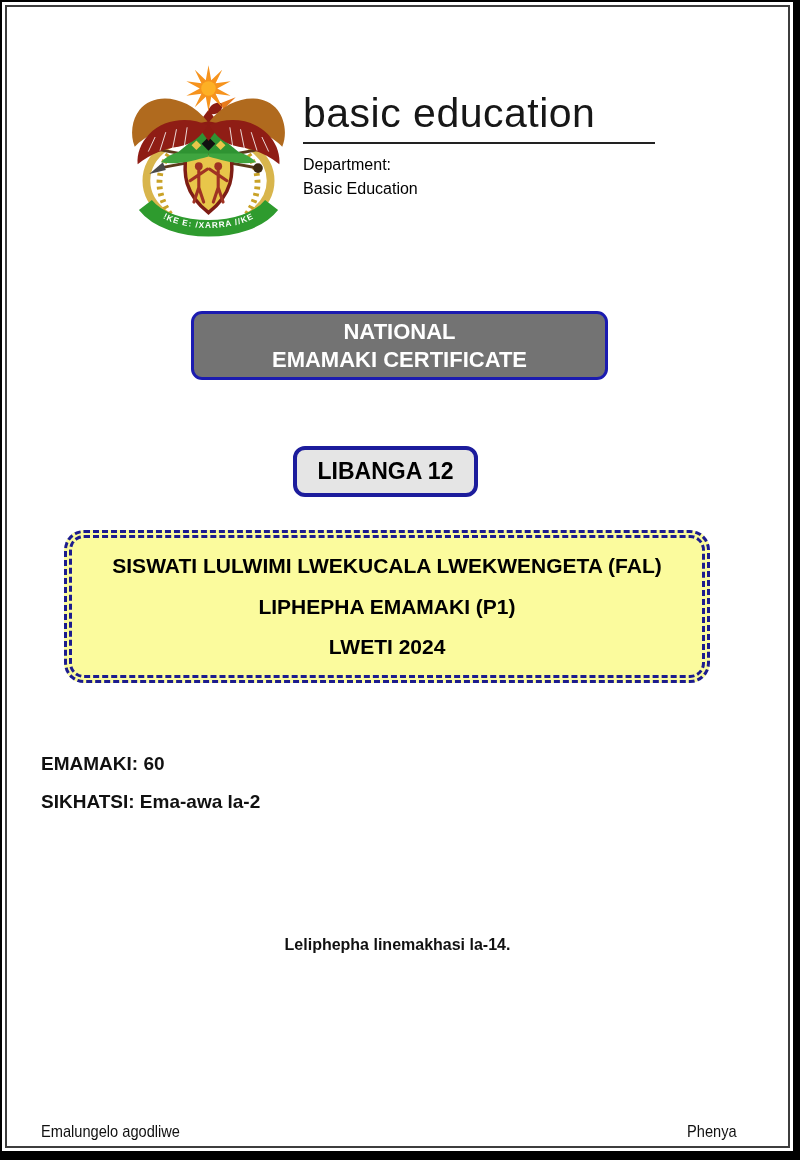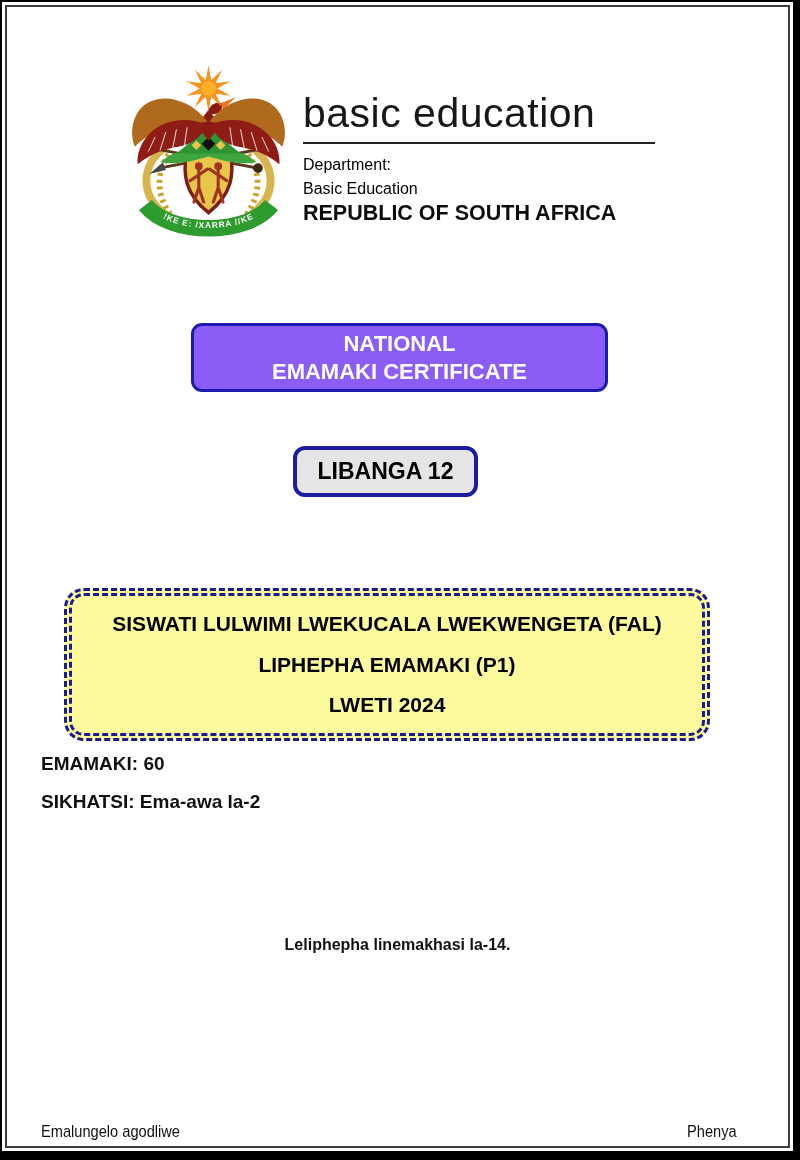--- a/index.html
+++ b/index.html
@@ -15,30 +15,30 @@
 
   .logo{position:absolute;left:124px;top:56px;width:165px;height:192px;}
 
   .brand{position:absolute;left:301px;top:88px;width:370px;}
   .brand-title{font-size:41px;font-weight:400;color:#171717;letter-spacing:0.5px;}
   .brand-rule{border-top:2px solid #222;width:352px;margin-top:5px;margin-bottom:9px;}
   .dept{font-size:16px;line-height:24px;color:#000000;}
   .country{font-size:21.5px;line-height:25px;font-weight:bold;color:#0d0d0d;}
 
   .cert-box{position:absolute;left:189px;top:309px;width:417px;height:69px;
-    background:#8b5cf6;border:3px solid #1b1bb0;border-radius:11px;box-sizing:border-box;
+    background:#737373;border:3px solid #1b1bb0;border-radius:11px;box-sizing:border-box;
     display:flex;flex-direction:column;justify-content:center;align-items:center;
-    color:#fff;font-weight:bold;font-size:22px;line-height:28px;text-align:center;margin-top:12px;}
+    color:#fff;font-weight:bold;font-size:22px;line-height:28px;text-align:center;}
 
   .grade-box{position:absolute;left:291px;top:444px;width:185px;height:51px;
     background:#e5e5e5;border:4px solid #1c1c9c;border-radius:12px;box-sizing:border-box;
     display:flex;align-items:center;justify-content:center;
     font-size:23px;font-weight:bold;color:#000;}
 
-  .subject-box{position:absolute;left:62px;top:586px;width:646px;height:153px;
+  .subject-box{position:absolute;left:62px;top:528px;width:646px;height:153px;
     background:#fbfb9d;border:3px dashed #1c1c8e;border-radius:20px;
     box-sizing:border-box;padding:2px;}
   .subject-inner{width:100%;height:100%;border:3px dashed #1c1c8e;border-radius:15px;
     box-sizing:border-box;display:flex;flex-direction:column;justify-content:space-between;
     align-items:center;padding:16px 8px;}
   .subject-line{font-size:21px;font-weight:bold;color:#000;text-align:center;white-space:nowrap;}
 
   .marks{position:absolute;left:39px;top:751px;font-size:19px;font-weight:bold;}
   .time{position:absolute;left:39px;top:789px;font-size:19px;font-weight:bold;}
 
@@ -109,21 +109,20 @@
         <textPath href="#mottoPath" startOffset="50%" text-anchor="middle">!KE E: /XARRA //KE</textPath>
       </text>
     </svg>
   </div>
 
   <div class="brand">
     <div class="brand-title">basic education</div>
     <div class="brand-rule"></div>
     <div class="dept">Department:</div>
     <div class="dept">Basic Education</div>
-    <div class="country">REPUBLIC OF SOUTH AFRICA</div>
   </div>
 
   <div class="cert-box">
     <div>NATIONAL</div>
     <div>EMAMAKI CERTIFICATE</div>
   </div>
 
   <div class="grade-box">
     <span>LIBANGA 12</span>
   </div>

